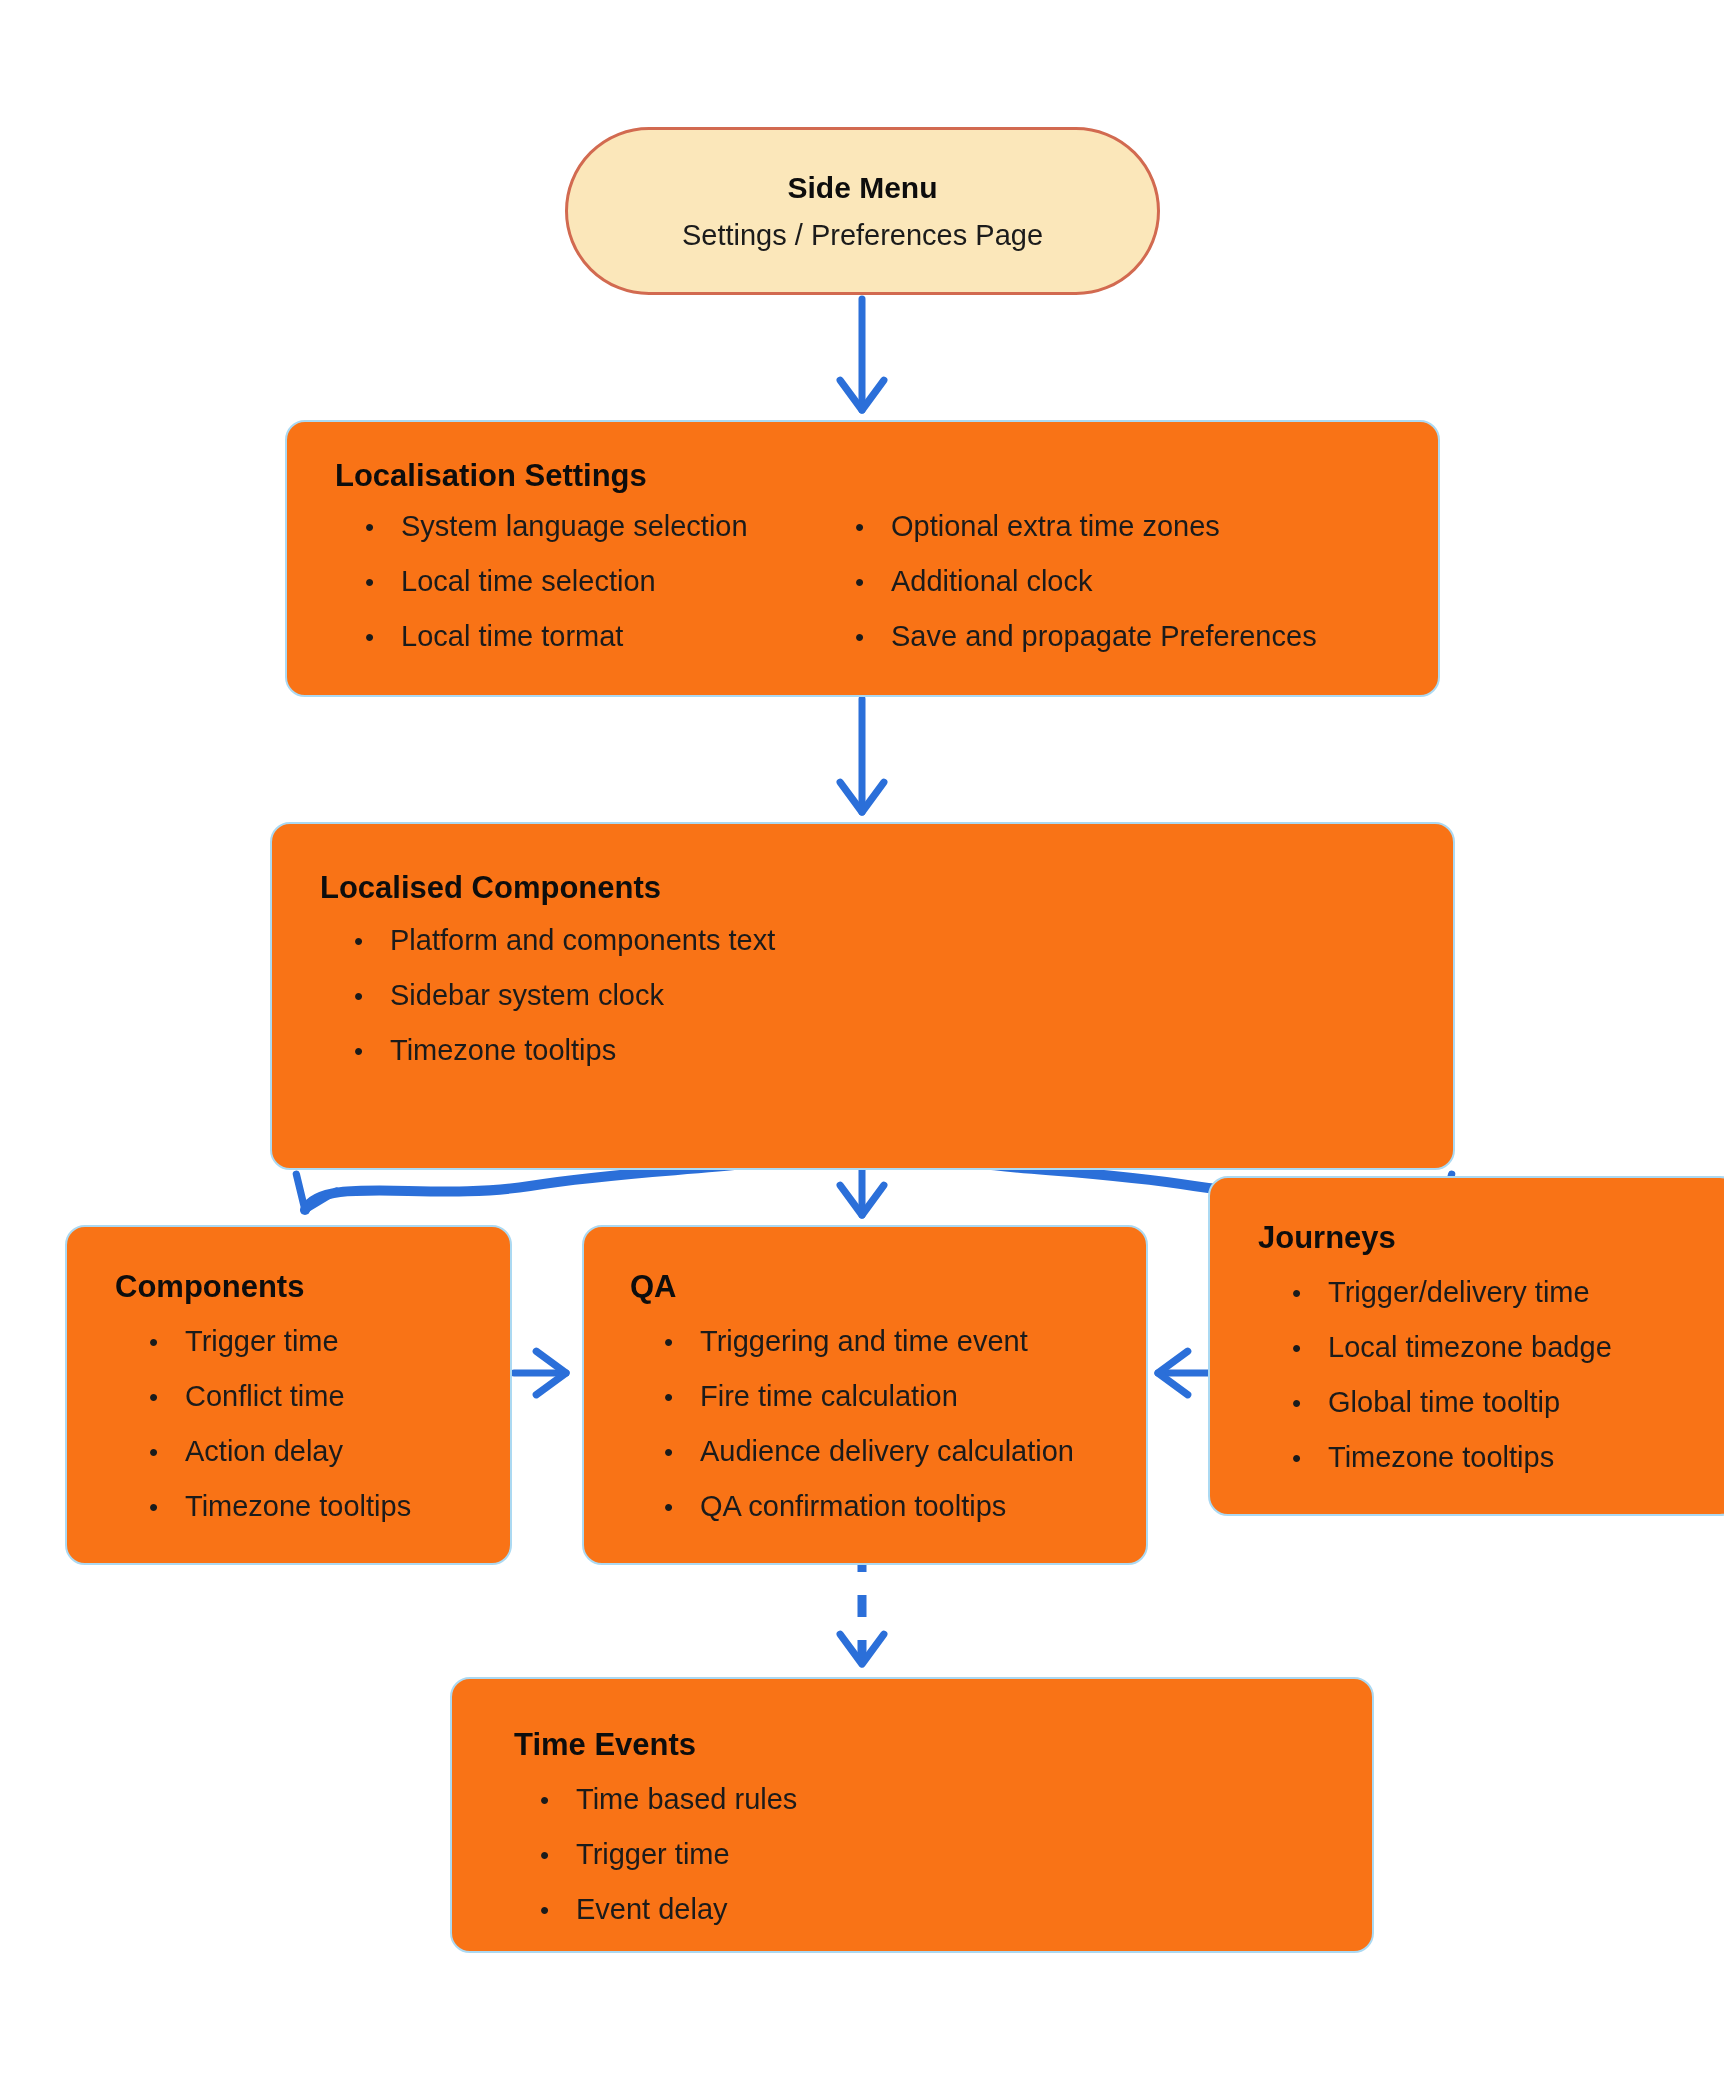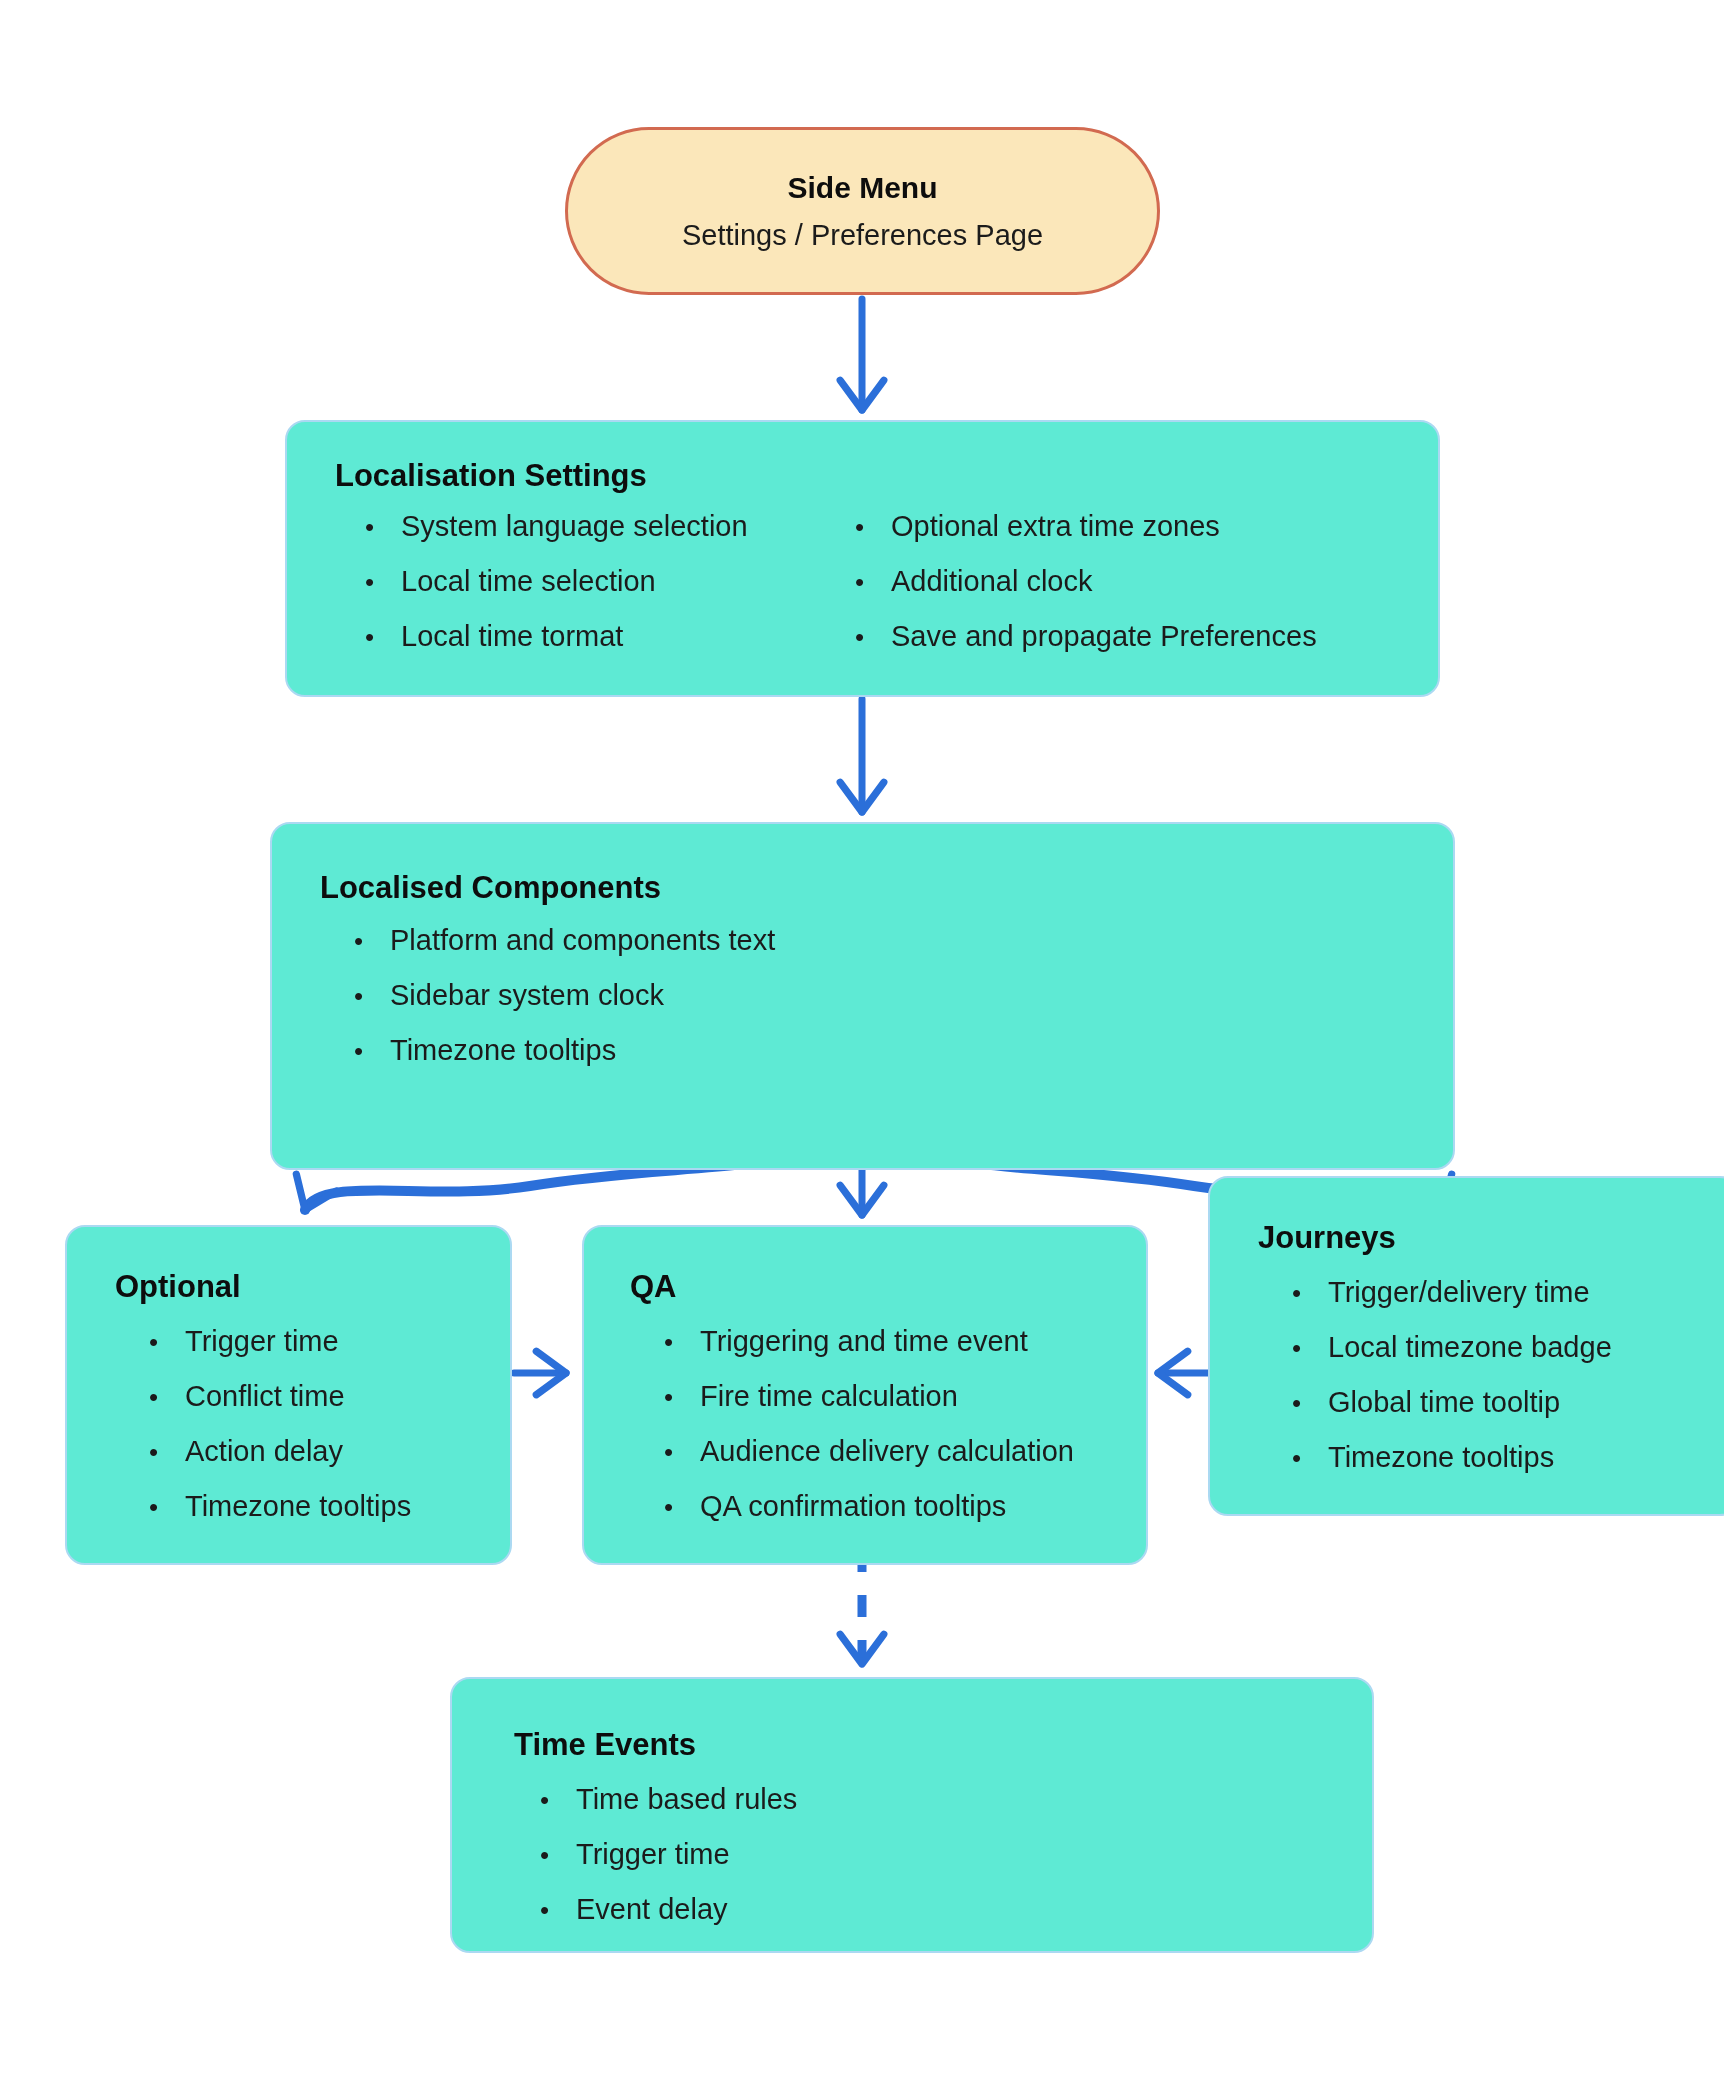--- a/index.html
+++ b/index.html
@@ -7,21 +7,21 @@
     position:relative;
     width:1724px;height:2084px;
     background:#ffffff;
     font-family:"Liberation Sans","DejaVu Sans",sans-serif;
     color:#1b1b1b;
     overflow:hidden;
   }
   .arrow-layer{position:absolute;left:0;top:0;width:1724px;height:2084px;pointer-events:none;}
   .node{position:absolute;box-sizing:border-box;}
   .blue-box{
-    background:#5eead4;
+    background:#f97316;
     border:2px solid #ABD9F2;
     border-radius:20px;
   }
   .pill{
     background:#FBE7BA;
     border:3px solid #D26A50;
     border-radius:86px;
     display:flex;flex-direction:column;align-items:center;justify-content:center;gap:14px;
   }
   .pill-title{font-size:30px;font-weight:700;color:#0d0d0d;}
@@ -99,21 +99,21 @@
   <div class="node blue-box" style="left:270px;top:822px;width:1185px;height:348px;">
     <div class="box-title" style="left:48px;top:46px;">Localised Components</div>
     <ul class="blist" style="left:82px;top:102px;">
       <li>Platform and components text</li>
       <li>Sidebar system clock</li>
       <li>Timezone tooltips</li>
     </ul>
   </div>
 
   <div class="node blue-box" style="left:65px;top:1225px;width:447px;height:340px;">
-    <div class="box-title" style="left:48px;top:42px;">Optional</div>
+    <div class="box-title" style="left:48px;top:42px;">Components</div>
     <ul class="blist" style="left:82px;top:100px;">
       <li>Trigger time</li>
       <li>Conflict time</li>
       <li>Action delay</li>
       <li>Timezone tooltips</li>
     </ul>
   </div>
 
   <div class="node blue-box" style="left:582px;top:1225px;width:566px;height:340px;">
     <div class="box-title" style="left:46px;top:42px;">QA</div>

